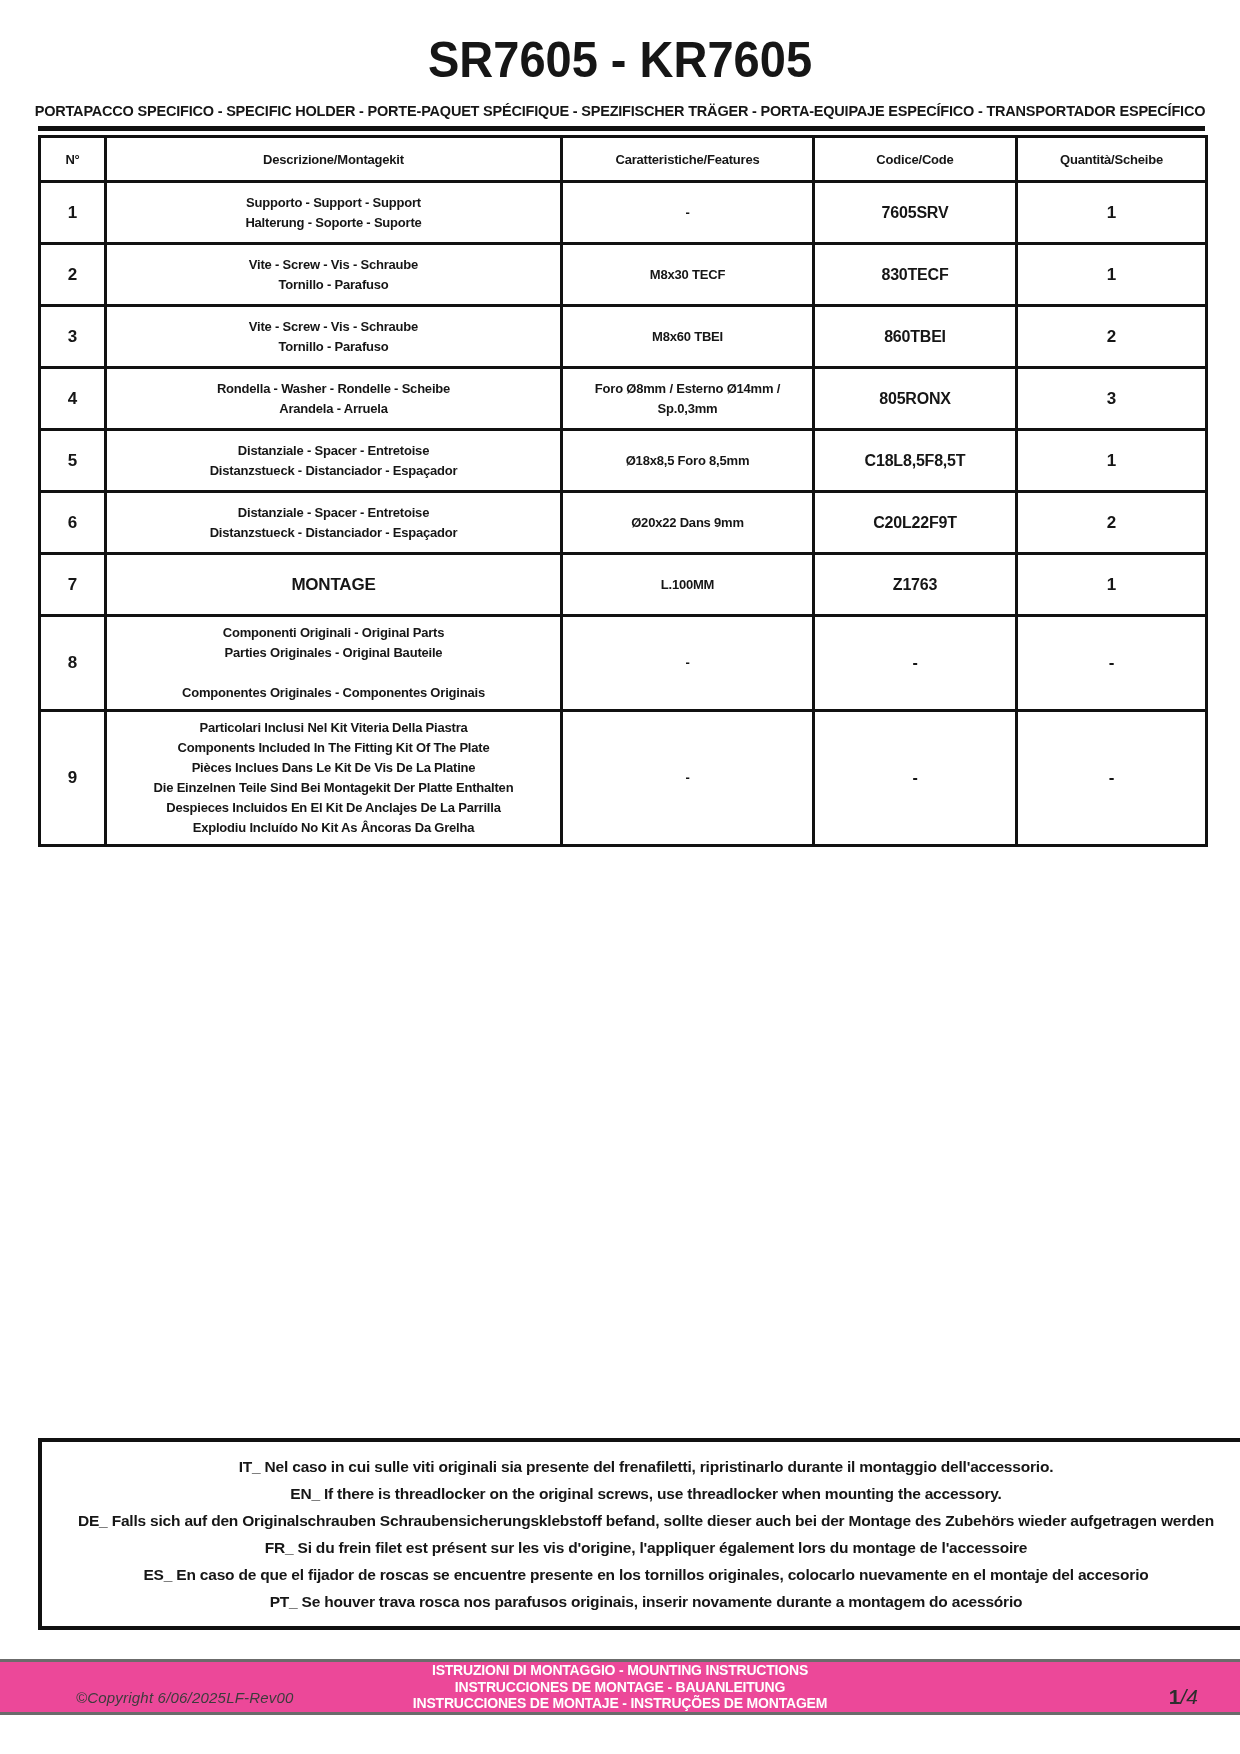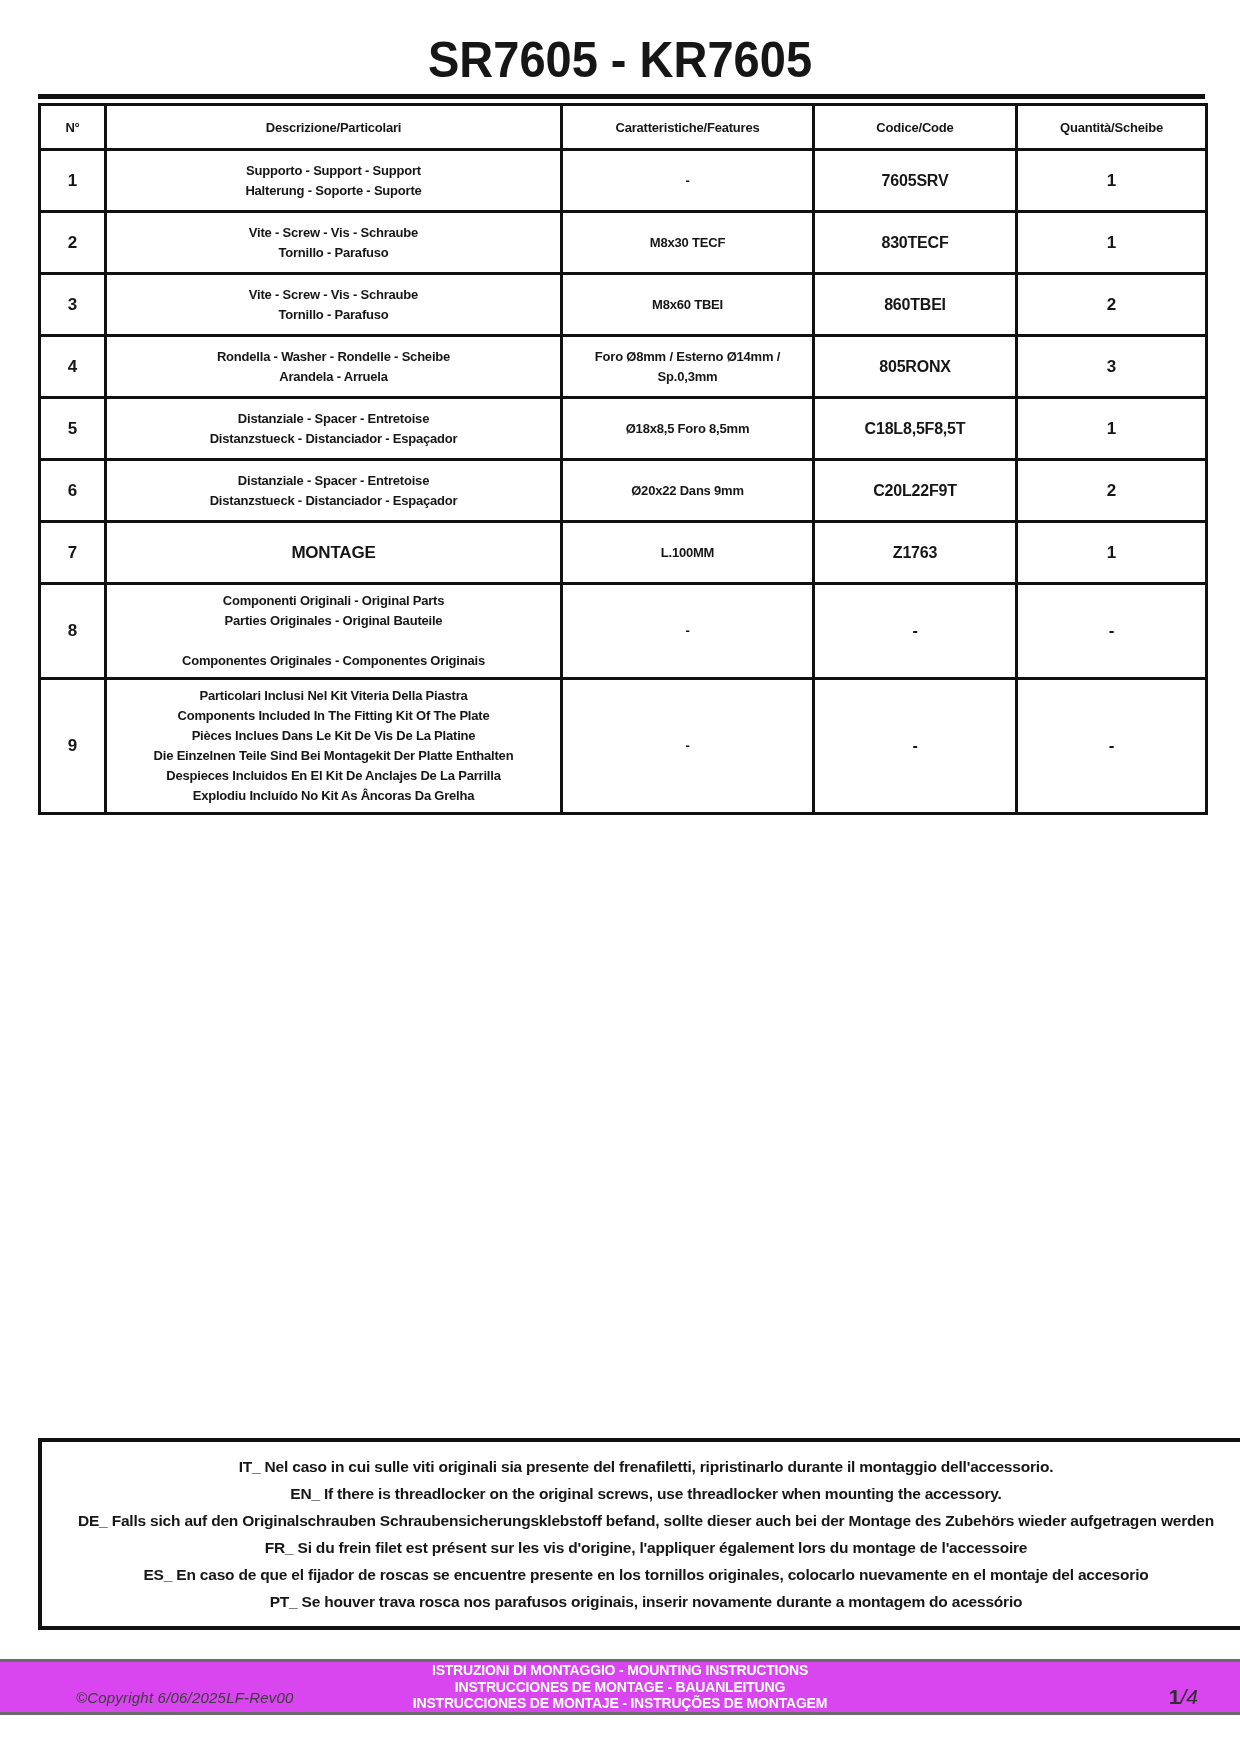--- a/index.html
+++ b/index.html
@@ -85,21 +85,21 @@
     white-space: pre-line;
     color: #161616;
     width: 100%;
   }
   .footer-bar {
     position: absolute;
     left: 0;
     top: 1659px;
     width: 1240px;
     height: 56px;
-    background: #d946ef;
+    background: #ec4899;
     border-top: 3px solid #6b6b6b;
     border-bottom: 3px solid #6b6b6b;
   }
   .footer-center {
     position: absolute;
     left: 0; right: 0; top: 0; bottom: 0;
     display: flex;
     flex-direction: column;
     align-items: center;
     justify-content: center;
@@ -129,36 +129,37 @@
   }
   .footer-page .pg-cur { font-weight: bold; font-style: normal; }
   .footer-page .pg-rest { font-style: italic; font-weight: normal; }
 </style>
 </head>
 <body>
 
 <div class="page">
 
   <div class="doc-title">SR7605 - KR7605</div>
+  <div class="doc-subtitle">PORTAPACCO SPECIFICO - SPECIFIC HOLDER - PORTE-PAQUET SPÉCIFIQUE - SPEZIFISCHER TRÄGER - PORTA-EQUIPAJE ESPECÍFICO - TRANSPORTADOR ESPECÍFICO</div>
 
   <div class="content">
     <div class="thick-rule"></div>
 
     <table class="parts">
       <colgroup>
         <col style="width:66px">
         <col style="width:456px">
         <col style="width:252px">
         <col style="width:203px">
         <col style="width:190px">
       </colgroup>
       <thead>
         <tr>
           <th>N°</th>
-          <th>Descrizione/Particolari</th>
+          <th>Descrizione/Montagekit</th>
           <th>Caratteristiche/Features</th>
           <th>Codice/Code</th>
           <th>Quantità/Scheibe</th>
         </tr>
       </thead>
       <tbody>
           <tr class="part-row">
       <td class="cell-num">1</td>
       <td class="cell-desc">Supporto - Support - Support
 Halterung - Soporte - Suporte</td>

